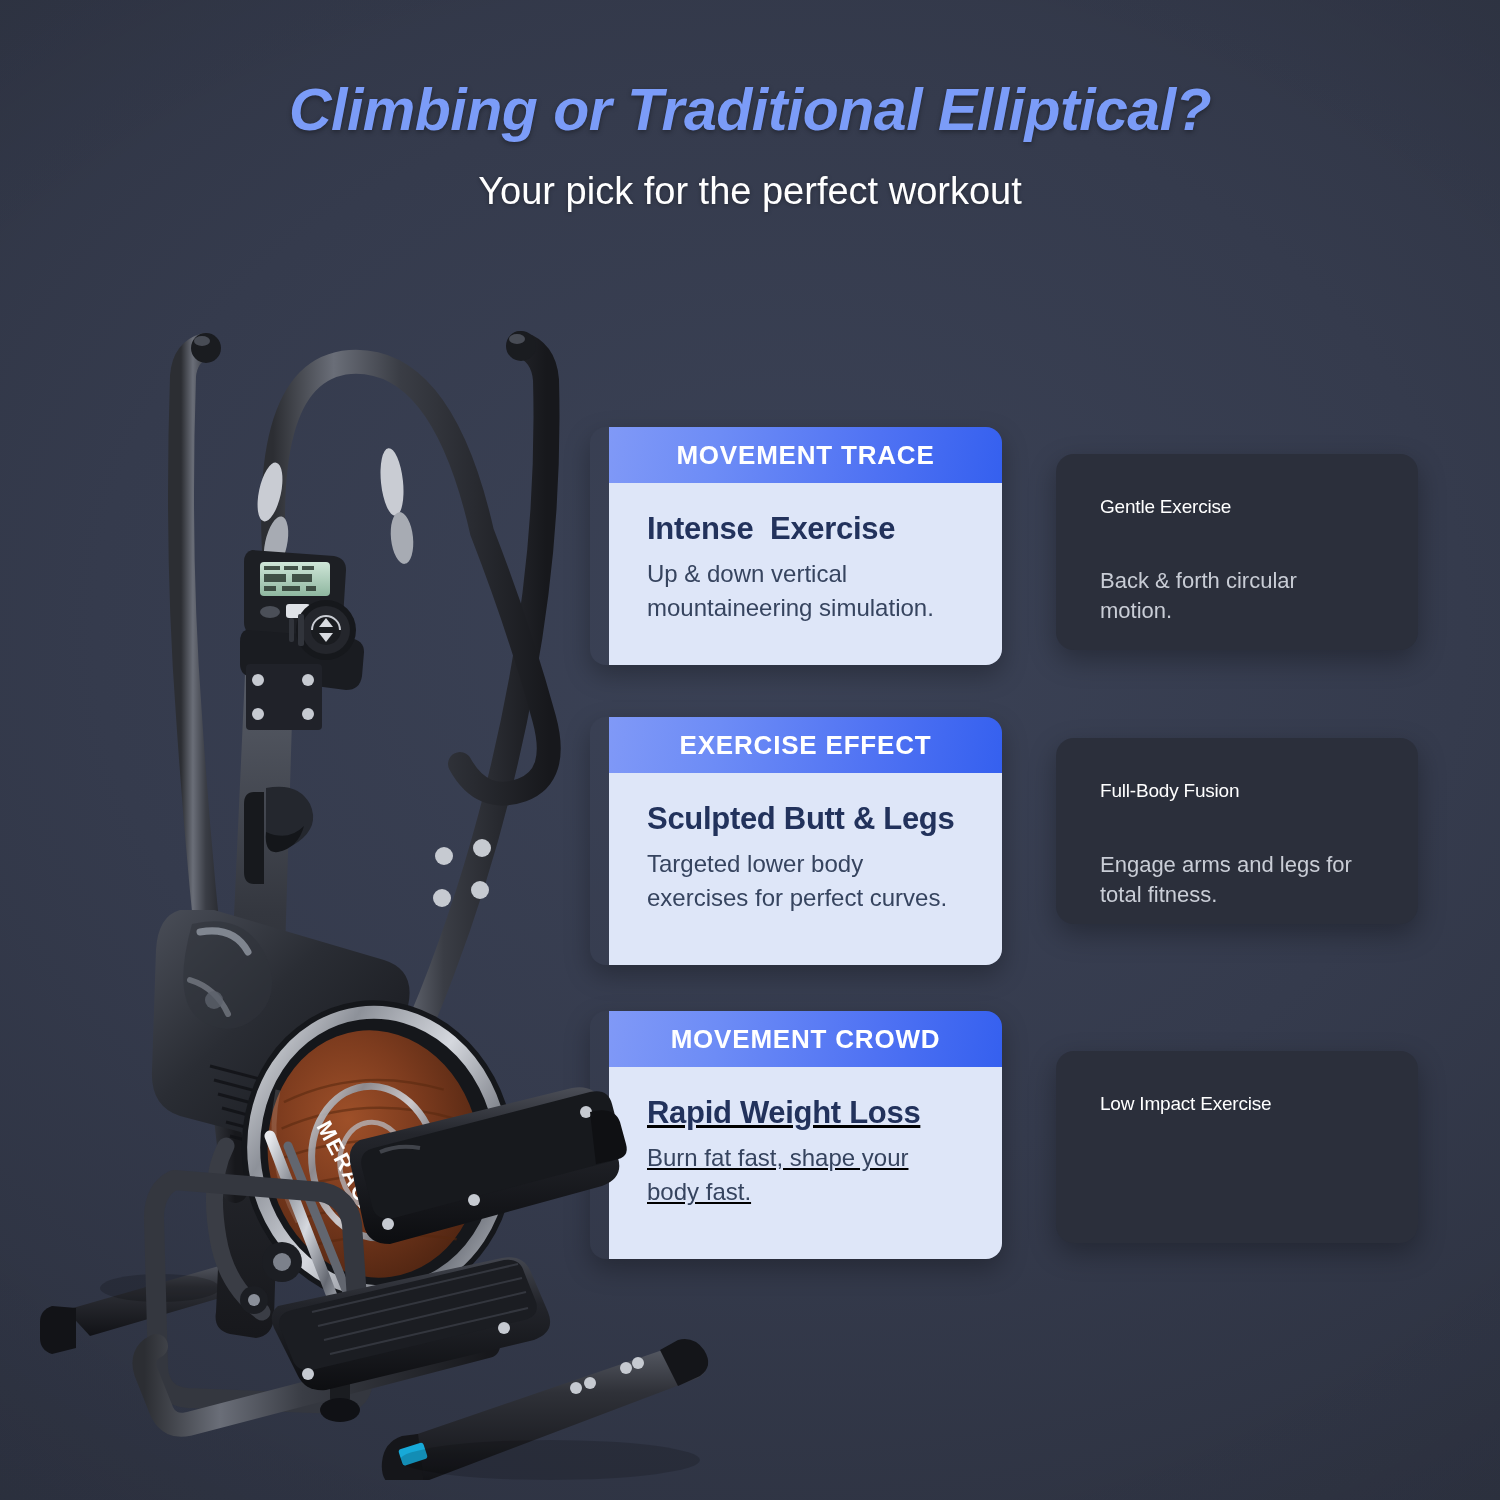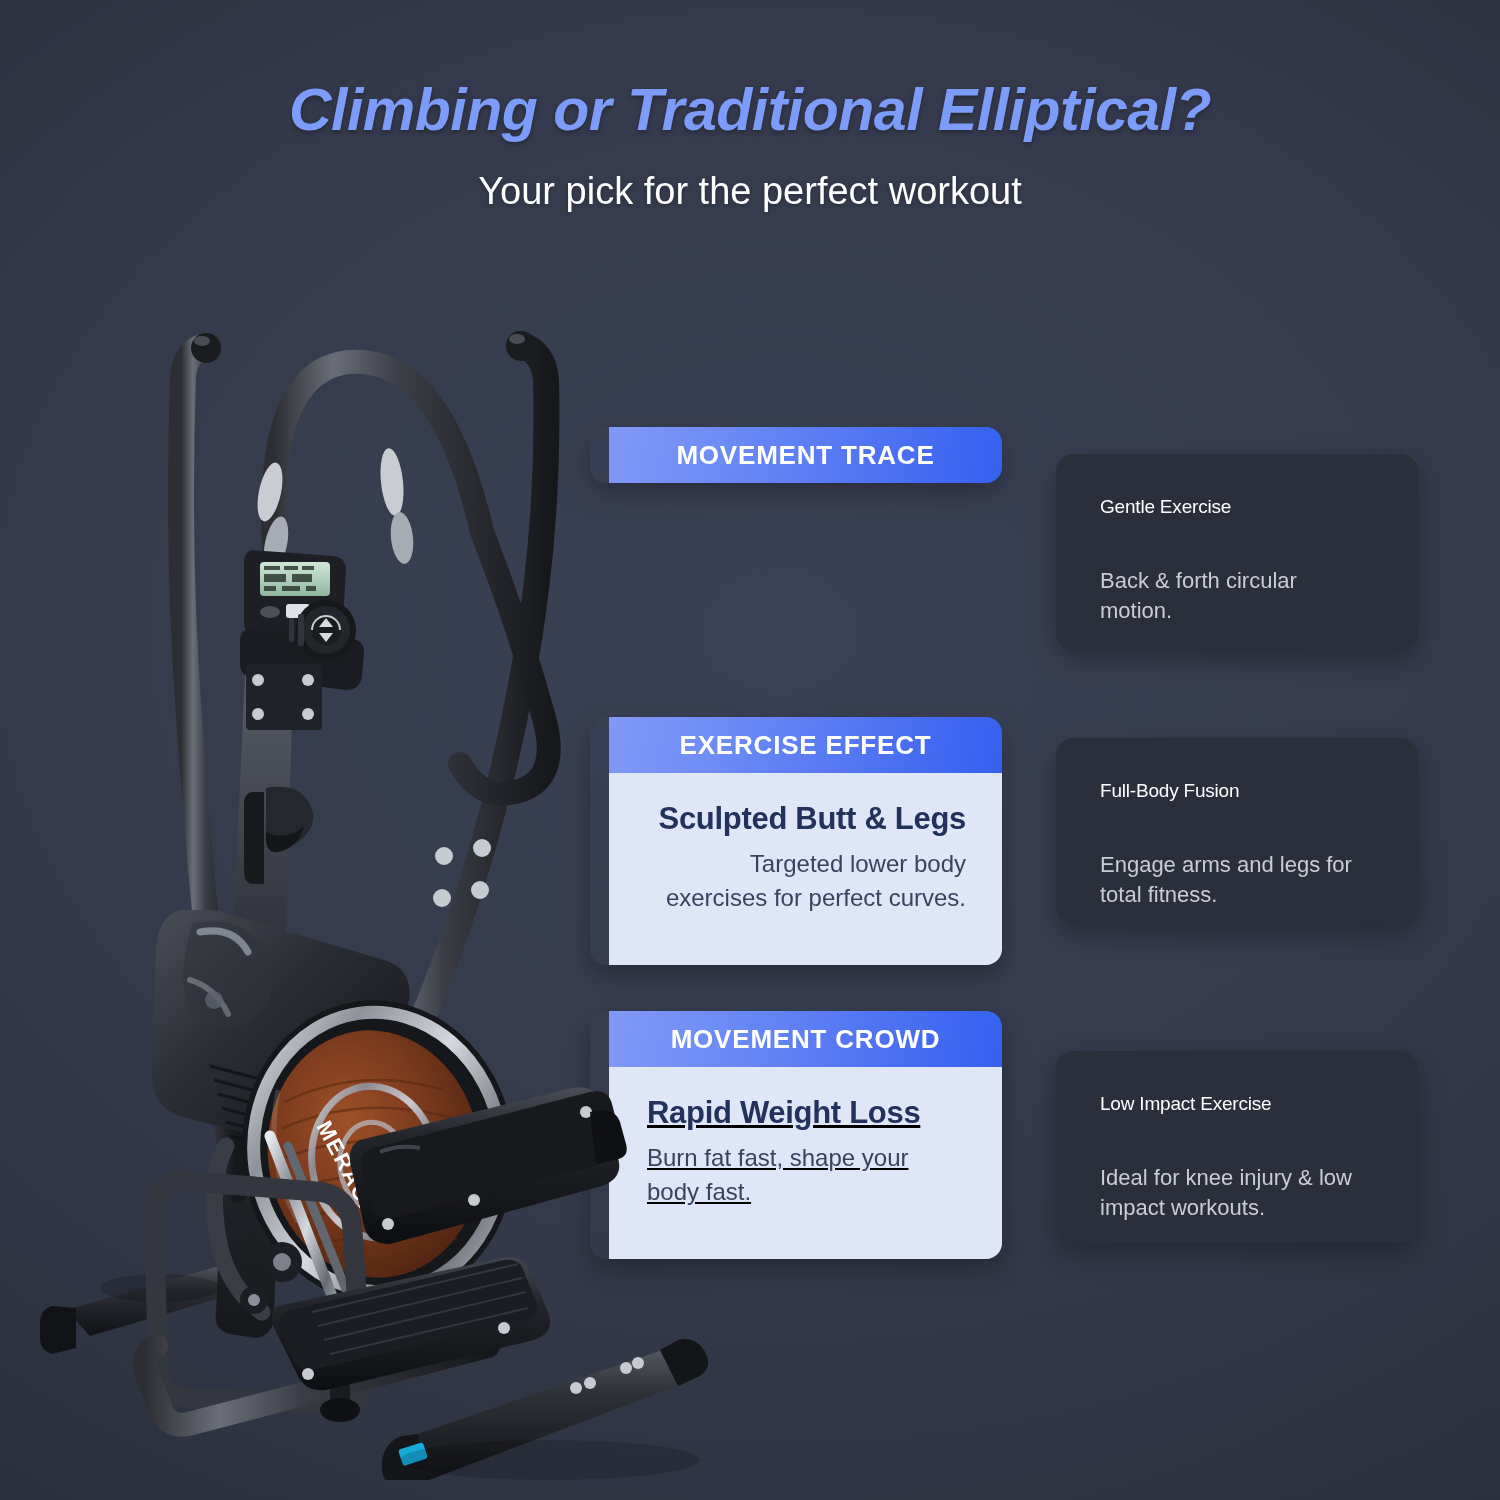--- a/index.html
+++ b/index.html
@@ -84,21 +84,21 @@
     padding:28px 36px 34px 38px;
   }
   .lc-body .l-title{
     font-size:31px; font-weight:bold; color:#22325c;
     letter-spacing:-.3px; margin-bottom:10px; white-space:pre;
   }
   .lc-body .l-text{
     font-size:24px; color:#36445f; line-height:1.42;
   }
   .lc-1 .lc-body{ min-height:182px; }
-  .lc-2 .lc-body{ min-height:192px;text-align:right; }
+  .lc-2 .lc-body{ min-height:192px; }
   .lc-3 .lc-body{ min-height:192px;text-decoration:underline; }
 
   
   #machine{
     position:absolute;
     left:30px; top:300px; width:700px; height:1180px;
     z-index:2;
     pointer-events:none;
   }
   #machine svg{ width:100%; height:100%; display:block; }
@@ -350,20 +350,24 @@
 
   <div class="row row-1">
     <div class="dark-card dc-1">
       <div class="d-title">Gentle Exercise</div>
       <div class="d-body">Back &amp; forth circular motion.</div>
     </div>
     <div class="light-card lc-1">
       <div class="lc-head">
         <span>MOVEMENT TRACE</span>
       </div>
+      <div class="lc-body">
+        <div class="l-title">Intense  Exercise</div>
+        <div class="l-text">Up &amp; down vertical mountaineering simulation.</div>
+      </div>
     </div>
   </div>
 
   <div class="row row-2">
     <div class="dark-card dc-2">
       <div class="d-title">Full-Body Fusion</div>
       <div class="d-body">Engage arms and legs for total fitness.</div>
     </div>
     <div class="light-card lc-2">
       <div class="lc-head">
@@ -372,21 +376,20 @@
       <div class="lc-body">
         <div class="l-title">Sculpted Butt &amp; Legs</div>
         <div class="l-text">Targeted lower body exercises for perfect curves.</div>
       </div>
     </div>
   </div>
 
   <div class="row row-3">
     <div class="dark-card dc-3">
       <div class="d-title">Low Impact Exercise</div>
-      <div class="d-body">Ideal for knee injury &amp; low impact workouts.</div>
     </div>
     <div class="light-card lc-3">
       <div class="lc-head">
         <span>MOVEMENT CROWD</span>
       </div>
       <div class="lc-body">
         <div class="l-title">Rapid Weight Loss</div>
         <div class="l-text">Burn fat fast, shape your body fast.</div>
       </div>
     </div>

